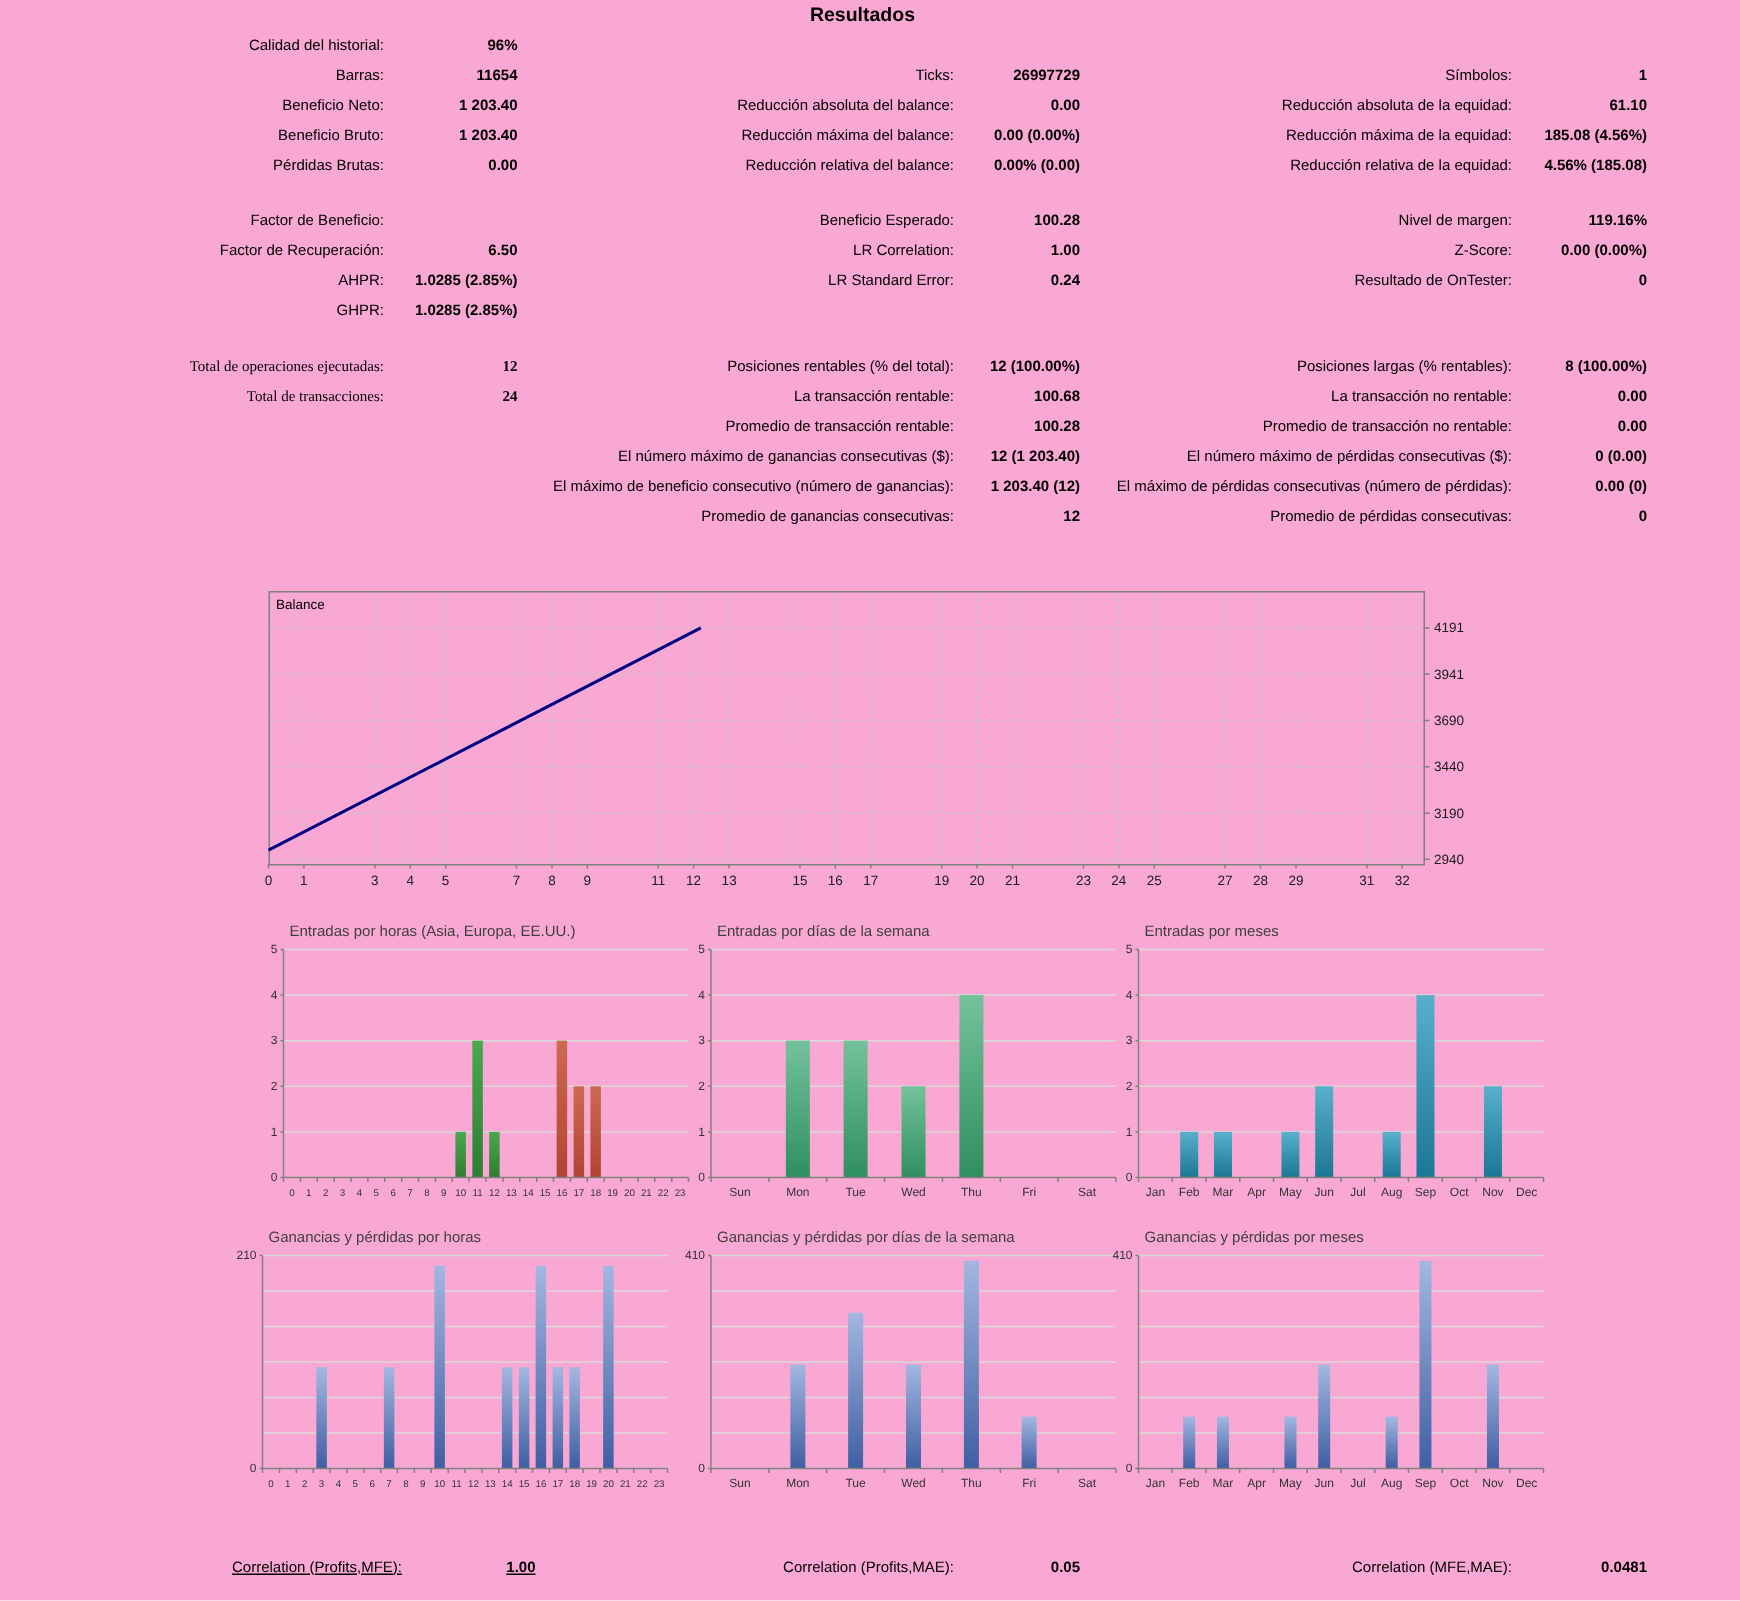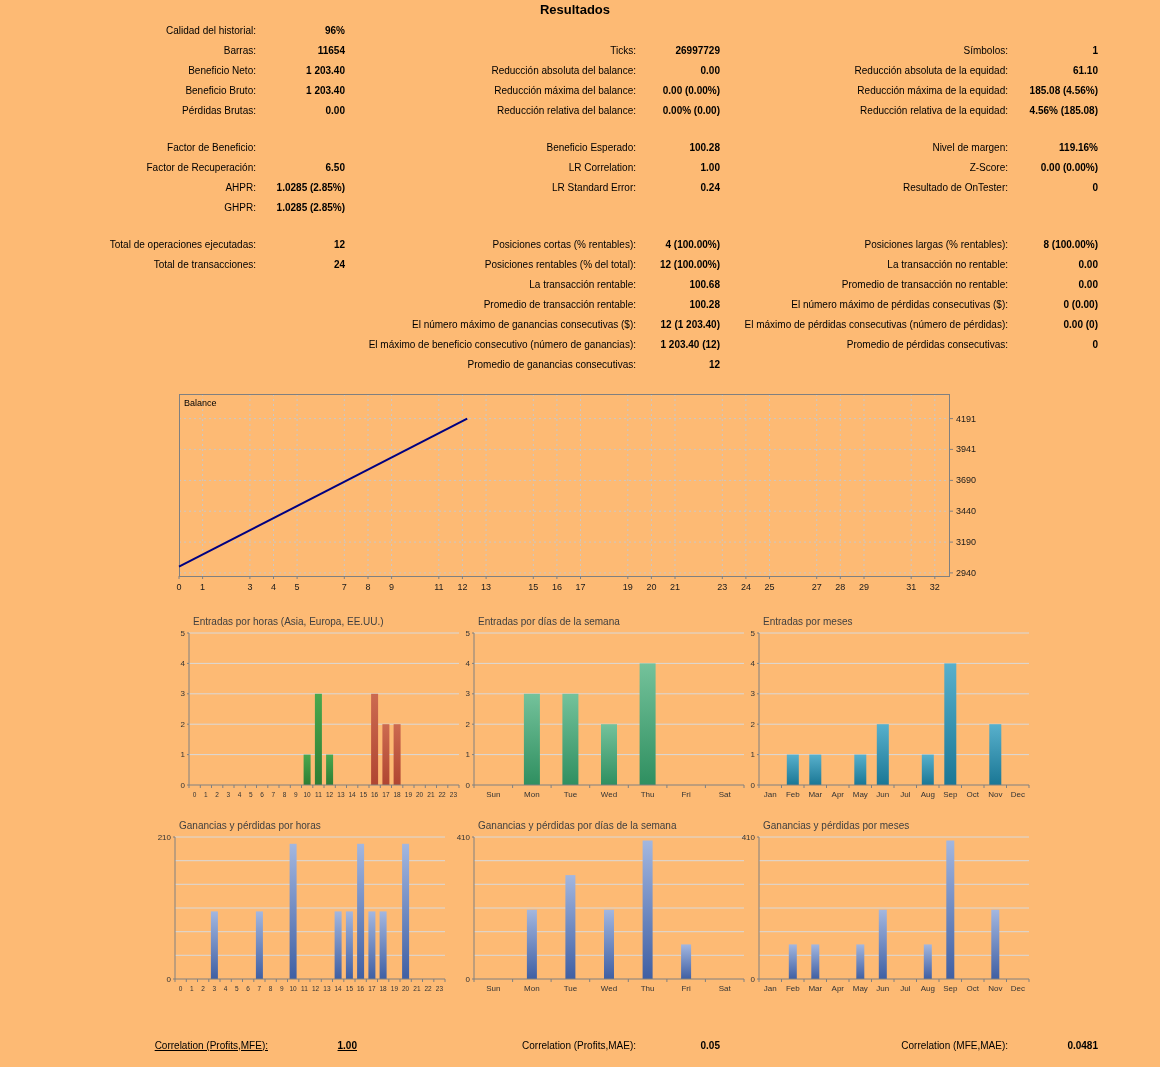--- a/index.html
+++ b/index.html
@@ -1,17 +1,17 @@
 <!DOCTYPE html>
 <html><head>
 <meta charset="utf-8">
 <style>
   html,body{margin:0;padding:0;background:#fff;}
   body{font-family:"Liberation Sans",sans-serif;color:#000;}
-  .page{position:relative;width:1160px;height:1067px;background:#fdba74;overflow:hidden;}
+  .page{position:relative;width:1160px;height:1067px;background:#f9a8d4;overflow:hidden;}
   .report-title{position:absolute;top:2px;left:0;width:1150px;text-align:center;font-weight:bold;font-size:13px;}
   .scol{position:absolute;}
   .srow{display:flex;height:20px;align-items:center;font-size:10px;}
   .slabel{flex:1;text-align:right;white-space:nowrap;}
   .sval{text-align:right;font-weight:bold;white-space:nowrap;margin-left:4px;}
   .balance-wrap{position:absolute;left:175px;top:394px;width:830px;height:210px;}
   .balance-label{position:absolute;left:9px;top:4px;font-size:9px;z-index:2;}
   .mini{position:absolute;width:300px;}
   .mini-title{font-size:10px;color:#3f3f3f;margin:0 0 1px 24px;white-space:nowrap;}
   svg{display:block;}
@@ -133,35 +133,31 @@
         </div>
         <div class="srow">
           <span class="slabel">Resultado de OnTester:</span>
           <span class="sval" style="width: 86px;">0</span>
         </div>
         <div class="srow">
           <span class="slabel"></span>
           <span class="sval" style="width: 86px;"></span>
         </div>
       </div>
-      <div class="scol" style="left: 30px; top: 234px; width: 315px;">
+      <div class="scol" style="left: 30px; top: 234px; width: 315px; font-family: Liberation Serif, serif;">
         <div class="srow">
           <span class="slabel">Total de operaciones ejecutadas:</span>
           <span class="sval" style="width: 85px;">12</span>
         </div>
         <div class="srow">
           <span class="slabel">Total de transacciones:</span>
           <span class="sval" style="width: 85px;">24</span>
         </div>
       </div>
       <div class="scol" style="left: 300px; top: 234px; width: 420px;">
-        <div class="srow">
-          <span class="slabel">Posiciones cortas (% rentables):</span>
-          <span class="sval" style="width: 80px;">4 (100.00%)</span>
-        </div>
         <div class="srow">
           <span class="slabel">Posiciones rentables (% del total):</span>
           <span class="sval" style="width: 80px;">12 (100.00%)</span>
         </div>
         <div class="srow">
           <span class="slabel">La transacción rentable:</span>
           <span class="sval" style="width: 80px;">100.68</span>
         </div>
         <div class="srow">
           <span class="slabel">Promedio de transacción rentable:</span>

